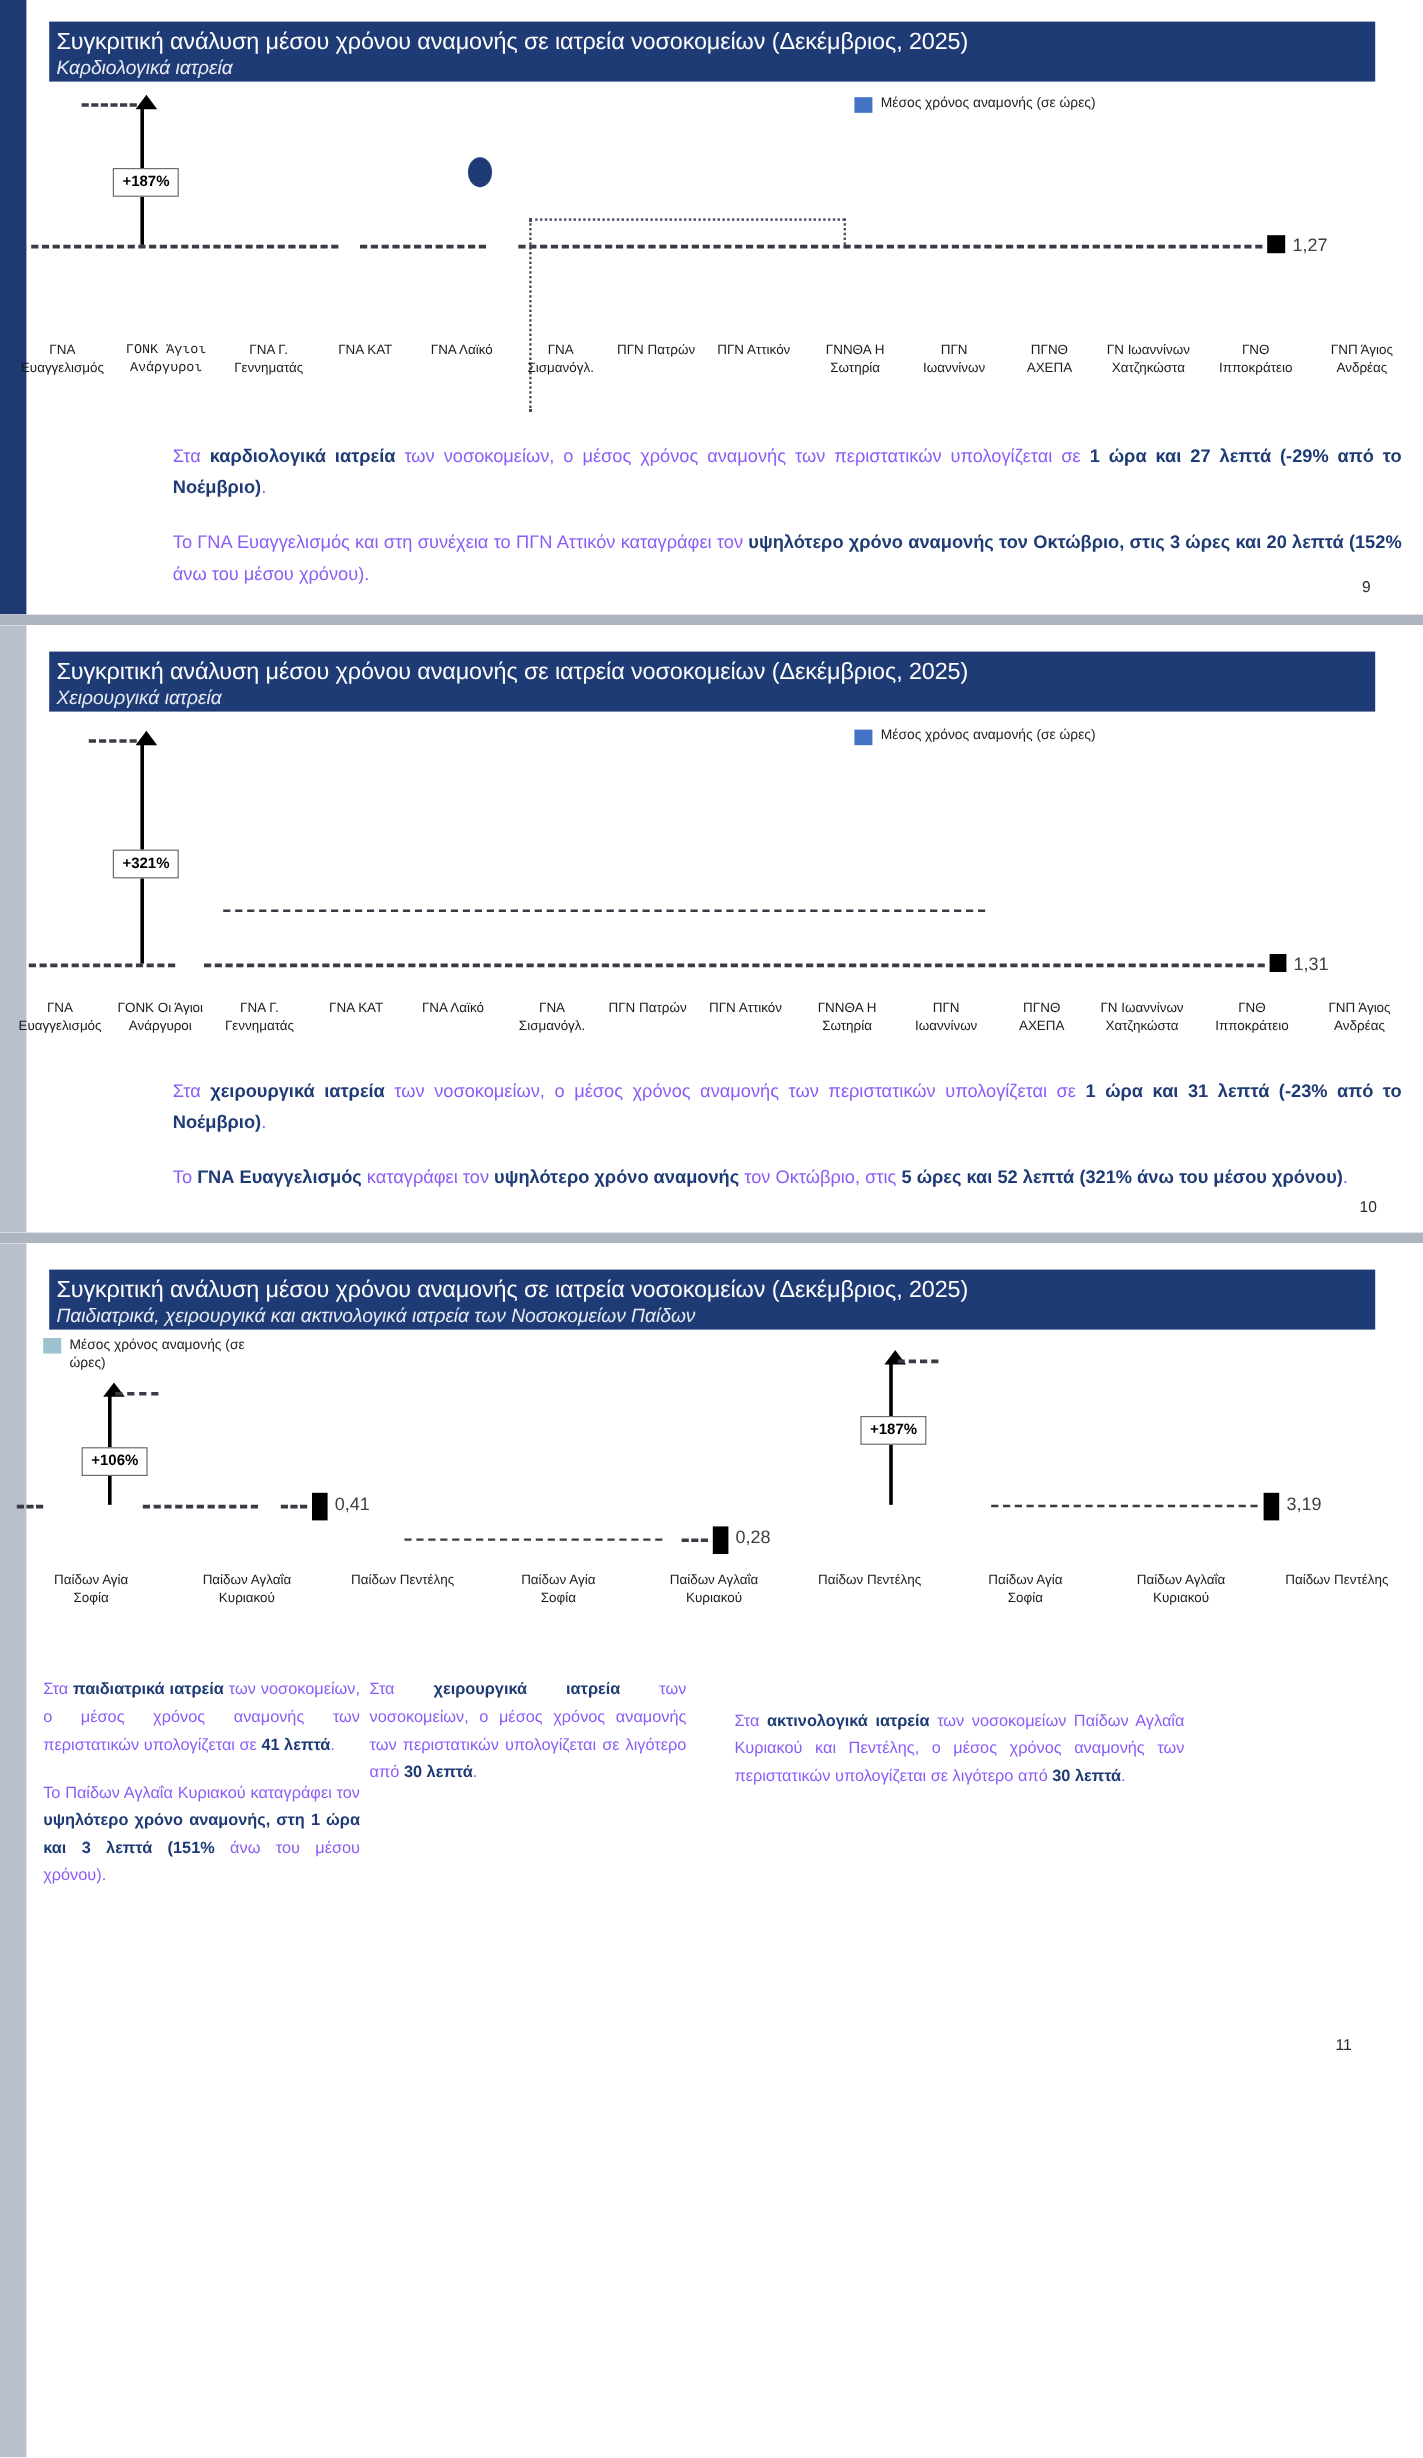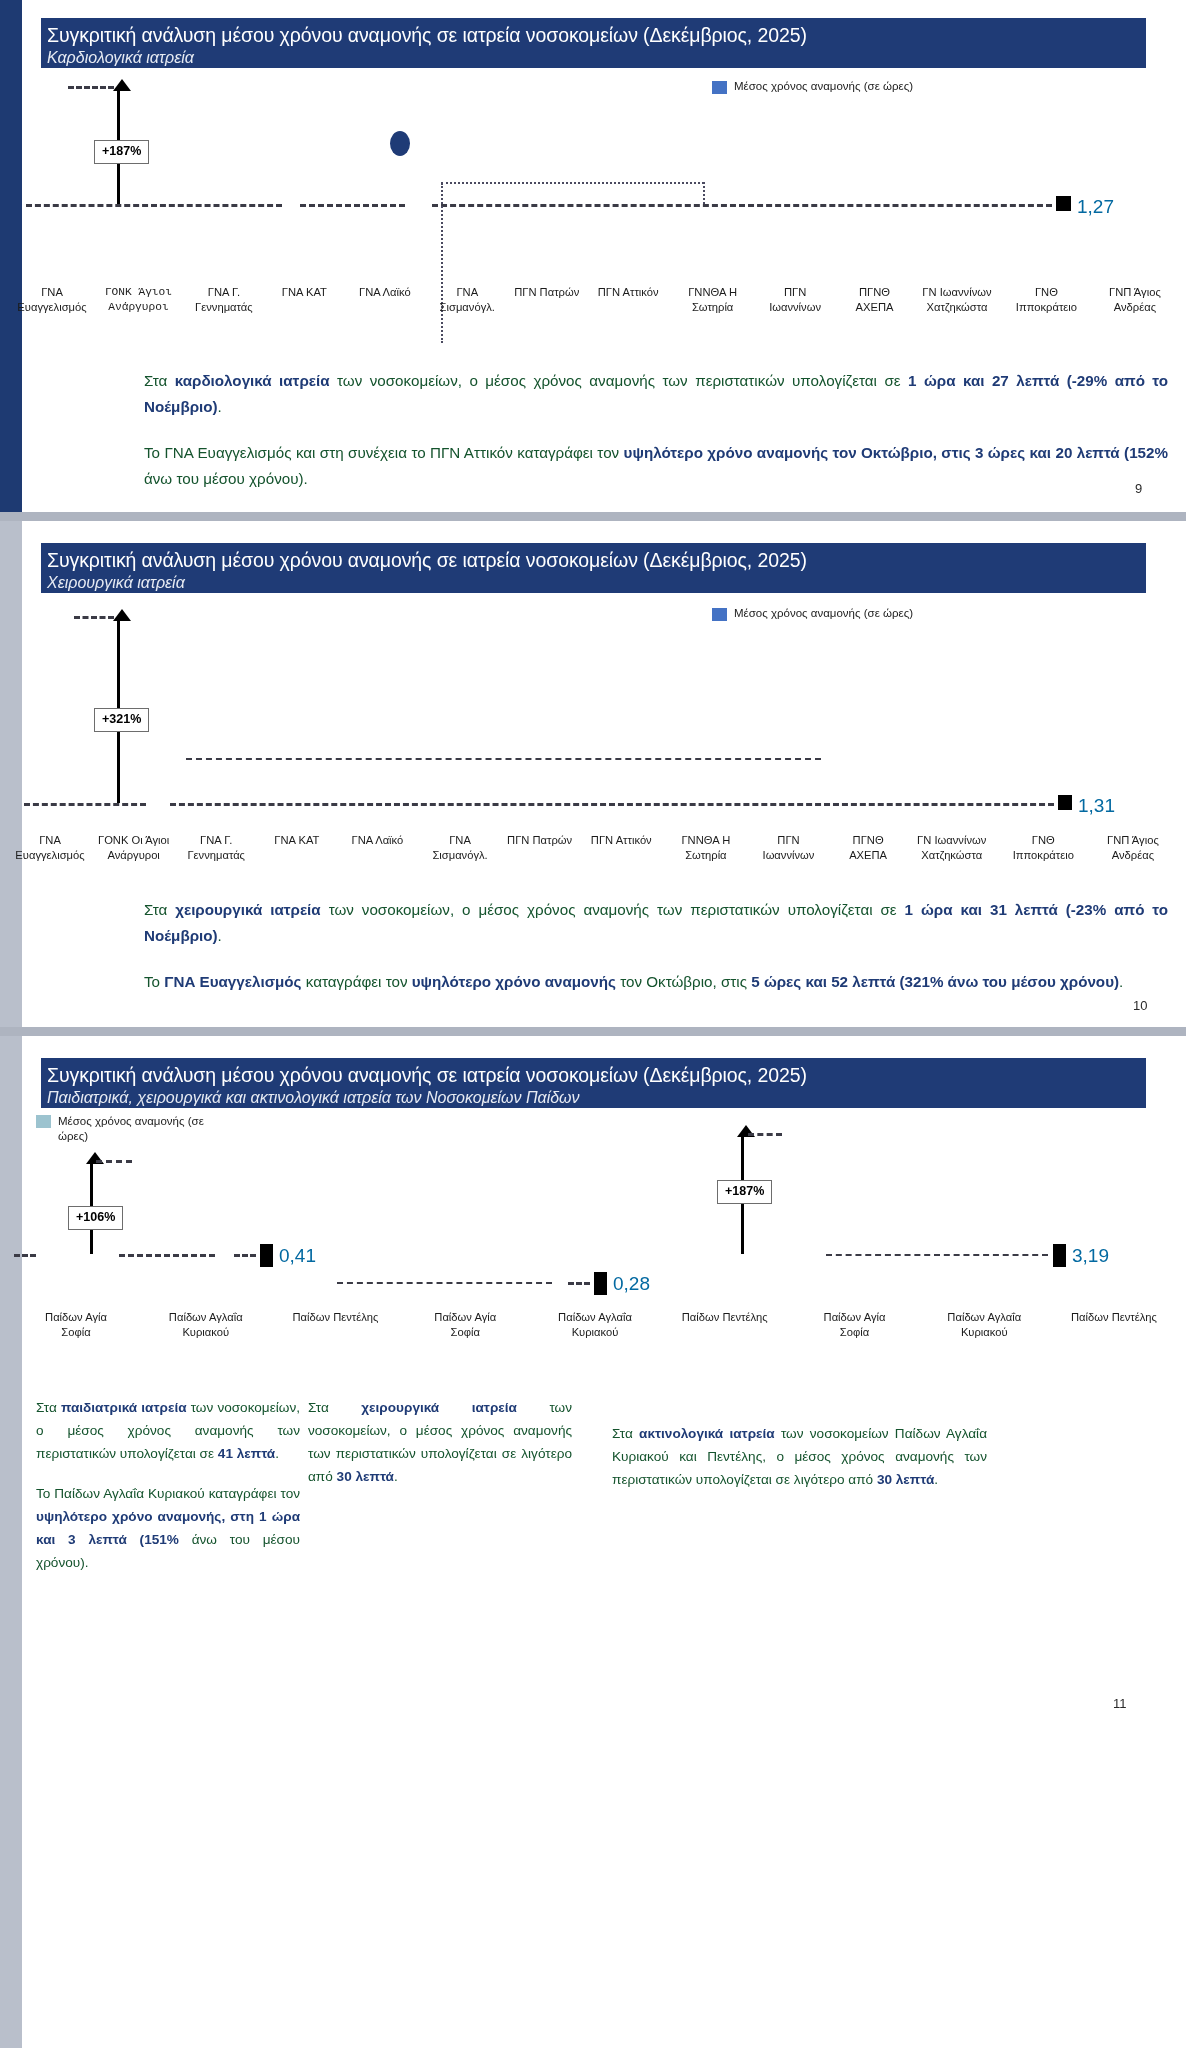--- a/index.html
+++ b/index.html
@@ -106,22 +106,22 @@
     line-height: 13px;
     z-index: 4;
   }
   .valmark {
     position: absolute;
     background: #000;
     z-index: 3;
   }
   .vallabel {
     position: absolute;
-    font-size: 19px;
-    color: #0369a1;
+    font-size: 15px;
+    color: #404040;
     white-space: nowrap;
   }
   .bluedot {
     position: absolute;
     width: 20px; height: 25px;
     border-radius: 50%;
     background: #1f3b76;
   }
   .axislabels {
     position: absolute;
@@ -138,21 +138,21 @@
   .copy {
     position: absolute;
     font-size: 15.2px;
     line-height: 26px;
     color: #1d1d1d;
     text-align: justify;
   }
   .copy p { margin: 0 0 20px 0; }
   .copy p:last-child { margin-bottom: 0; }
   .copy .hi { color: #1f3b76; font-weight: bold; }
-  .copy .plain { color: #14532d; font-weight: normal; }
+  .copy .plain { color: #8b5cf6; font-weight: normal; }
 
   .copy.small { font-size: 13.6px; line-height: 23px; }
   .copy.small p { margin-bottom: 17px; }
 
   .pagenum {
     position: absolute;
     font-size: 13px;
     color: #2a2a2a;
   }
 </style>

